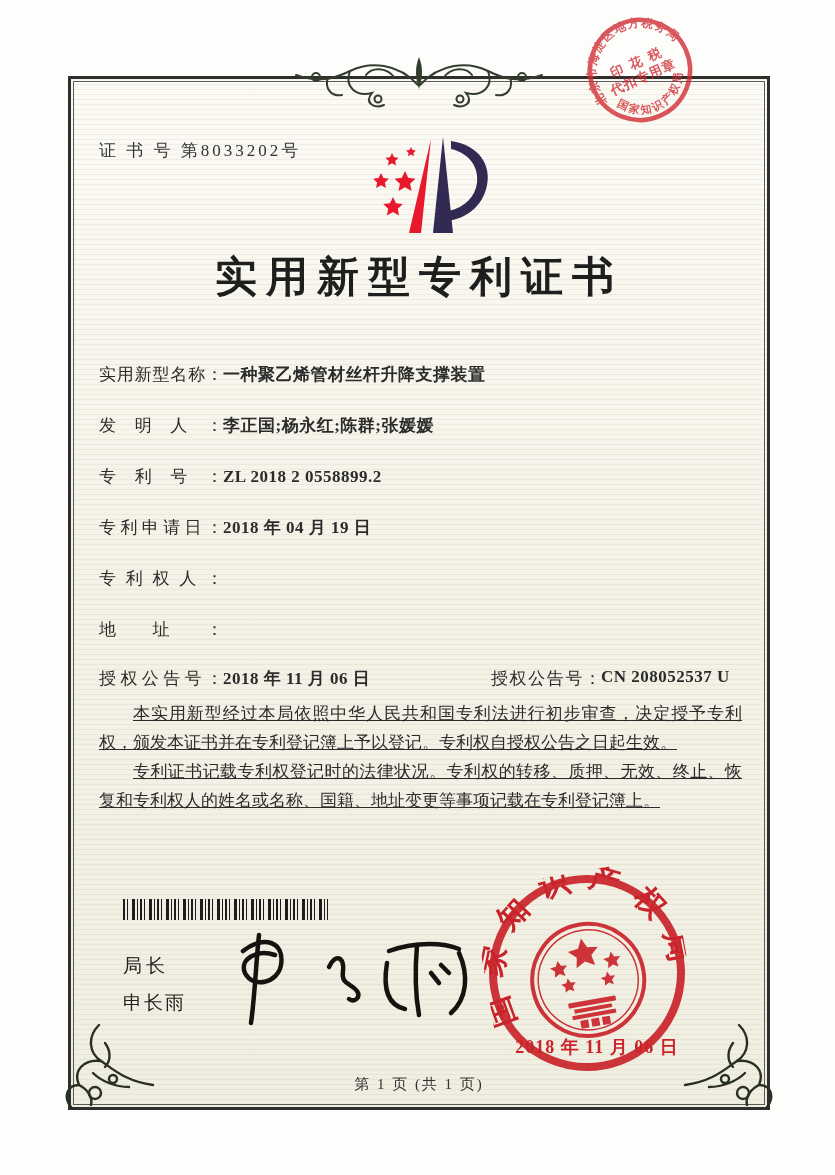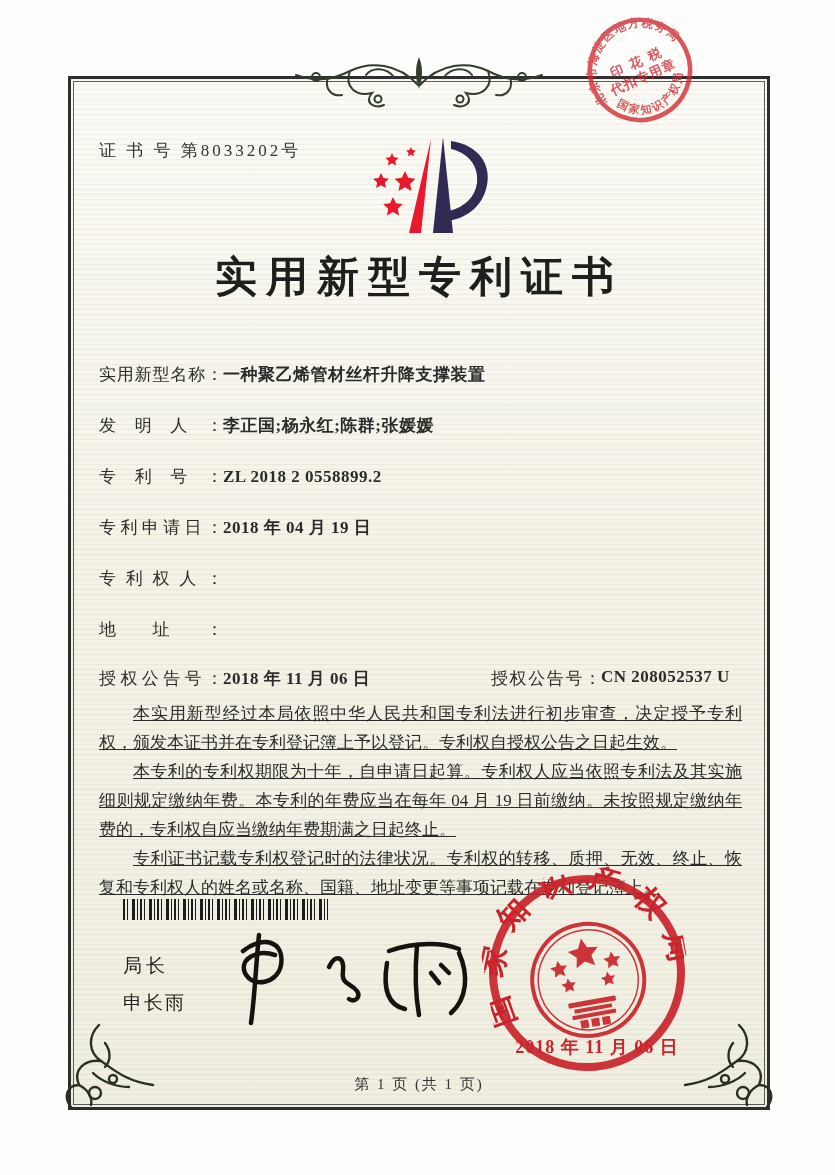--- a/index.html
+++ b/index.html
@@ -160,21 +160,20 @@
       </div>
       <div class="grant-right">
         <span class="flabel">授权公告号：</span>
         <span class="fvalue">CN 208052537 U</span>
       </div>
     </div>
   </div>
 
   <div class="paras">
     <p>本实用新型经过本局依照中华人民共和国专利法进行初步审查，决定授予专利权，颁发本证书并在专利登记簿上予以登记。专利权自授权公告之日起生效。</p>
-    <p>本专利的专利权期限为十年，自申请日起算。专利权人应当依照专利法及其实施细则规定缴纳年费。本专利的年费应当在每年 04 月 19 日前缴纳。未按照规定缴纳年费的，专利权自应当缴纳年费期满之日起终止。</p>
     <p>专利证书记载专利权登记时的法律状况。专利权的转移、质押、无效、终止、恢复和专利权人的姓名或名称、国籍、地址变更等事项记载在专利登记簿上。</p>
   </div>
 
   <div class="barcode"></div>
 
   <div class="signoff-title">局长</div>
   <div class="signoff-name">申长雨</div>
 
   <svg class="signature" viewBox="0 0 260 118">
     <g stroke="#15130f" fill="none" stroke-width="4.5" stroke-linecap="round" stroke-linejoin="round">

